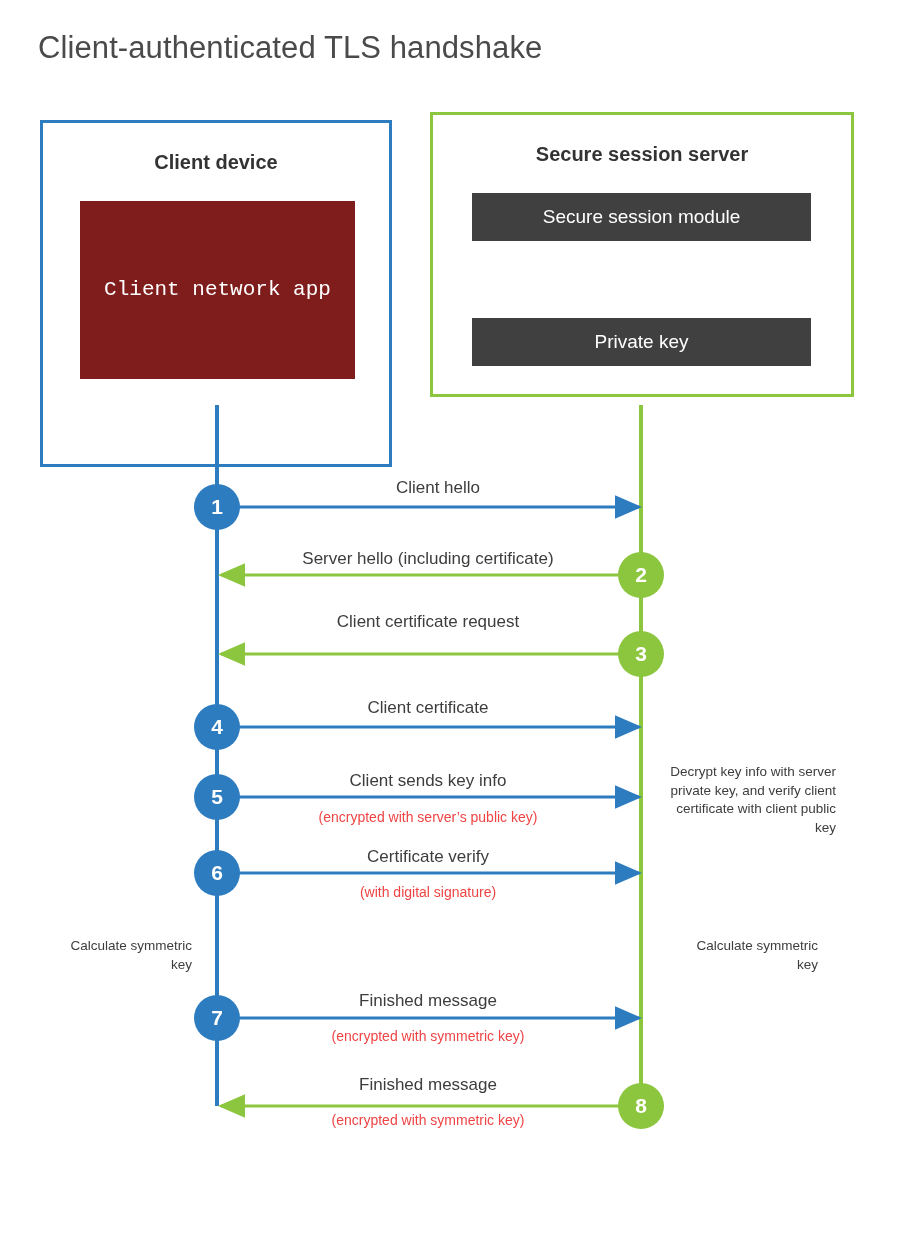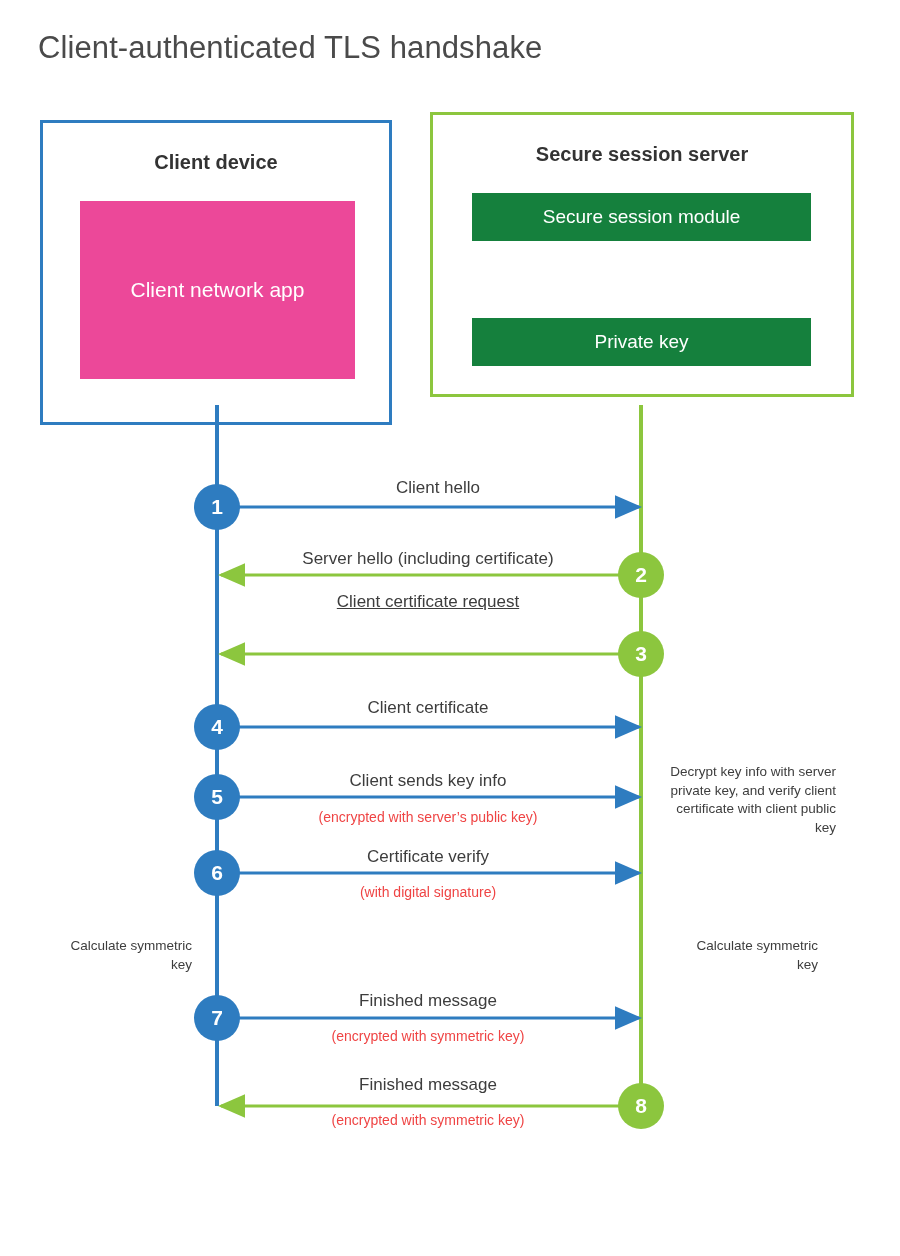--- a/index.html
+++ b/index.html
@@ -27,21 +27,21 @@
   }
   .party-box {
     position: absolute;
     background: #ffffff;
     box-sizing: border-box;
   }
   #client-device-box {
     left: 40px;
     top: 120px;
     width: 352px;
-    height: 305px;
+    height: 347px;
     border: 3px solid #2e7cc0;
   }
   #server-box {
     left: 430px;
     top: 112px;
     width: 424px;
     height: 285px;
     border: 3px solid #8cc63e;
   }
   .party-title {
@@ -53,37 +53,38 @@
     font-size: 20px;
     font-weight: bold;
     color: #333333;
   }
   #client-app-block {
     position: absolute;
     left: 37px;
     top: 78px;
     width: 275px;
     height: 178px;
-    background: #ec4899;
+    background: #7f1d1d;
     color: #ffffff;
     font-size: 21px;
     display: flex;
     align-items: center;
     justify-content: center;
     text-align: center;
     line-height: 1.32;
     padding: 0 10px;
     box-sizing: border-box;
+    font-family: Liberation Mono, monospace;
   }
   .server-component {
     position: absolute;
     left: 39px;
     width: 339px;
     height: 48px;
-    background: #15803d;
+    background: #404040;
     color: #ffffff;
     font-size: 19px;
     display: flex;
     align-items: center;
     justify-content: center;
     box-sizing: border-box;
   }
   #server-component-0 { top: 78px; }
   #server-component-1 { top: 141px; }
   #server-component-2 { top: 203px; }
@@ -177,21 +178,21 @@
 <div class="step-badge badge-server" style="left:618px; top:552px;">2</div>
 <div class="step-badge badge-server" style="left:618px; top:631px;">3</div>
 <div class="step-badge badge-client" style="left:194px; top:704px;">4</div>
 <div class="step-badge badge-client" style="left:194px; top:774px;">5</div>
 <div class="step-badge badge-client" style="left:194px; top:850px;">6</div>
 <div class="step-badge badge-client" style="left:194px; top:995px;">7</div>
 <div class="step-badge badge-server" style="left:618px; top:1083px;">8</div>
 
 <div class="msg-label" style="left:228px; top:478px; width:420px;">Client hello</div>
 <div class="msg-label" style="left:218px; top:549px; width:420px;">Server hello (including certificate)</div>
-<div class="msg-label" style="left:218px; top:592px; width:420px;text-decoration:underline;">Client certificate request</div>
+<div class="msg-label" style="left:218px; top:612px; width:420px;">Client certificate request</div>
 <div class="msg-label" style="left:228px; top:698px; width:400px;">Client certificate</div>
 
 <div class="msg-label" style="left:228px; top:771px; width:400px;">Client sends key info</div>
 <div class="msg-sublabel" style="left:228px; top:809px; width:400px;">(encrypted with server’s public key)</div>
 
 <div class="msg-label" style="left:228px; top:847px; width:400px;">Certificate verify</div>
 <div class="msg-sublabel" style="left:228px; top:884px; width:400px;">(with digital signature)</div>
 
 <div class="msg-label" style="left:228px; top:991px; width:400px;">Finished message</div>
 <div class="msg-sublabel" style="left:228px; top:1028px; width:400px;">(encrypted with symmetric key)</div>

